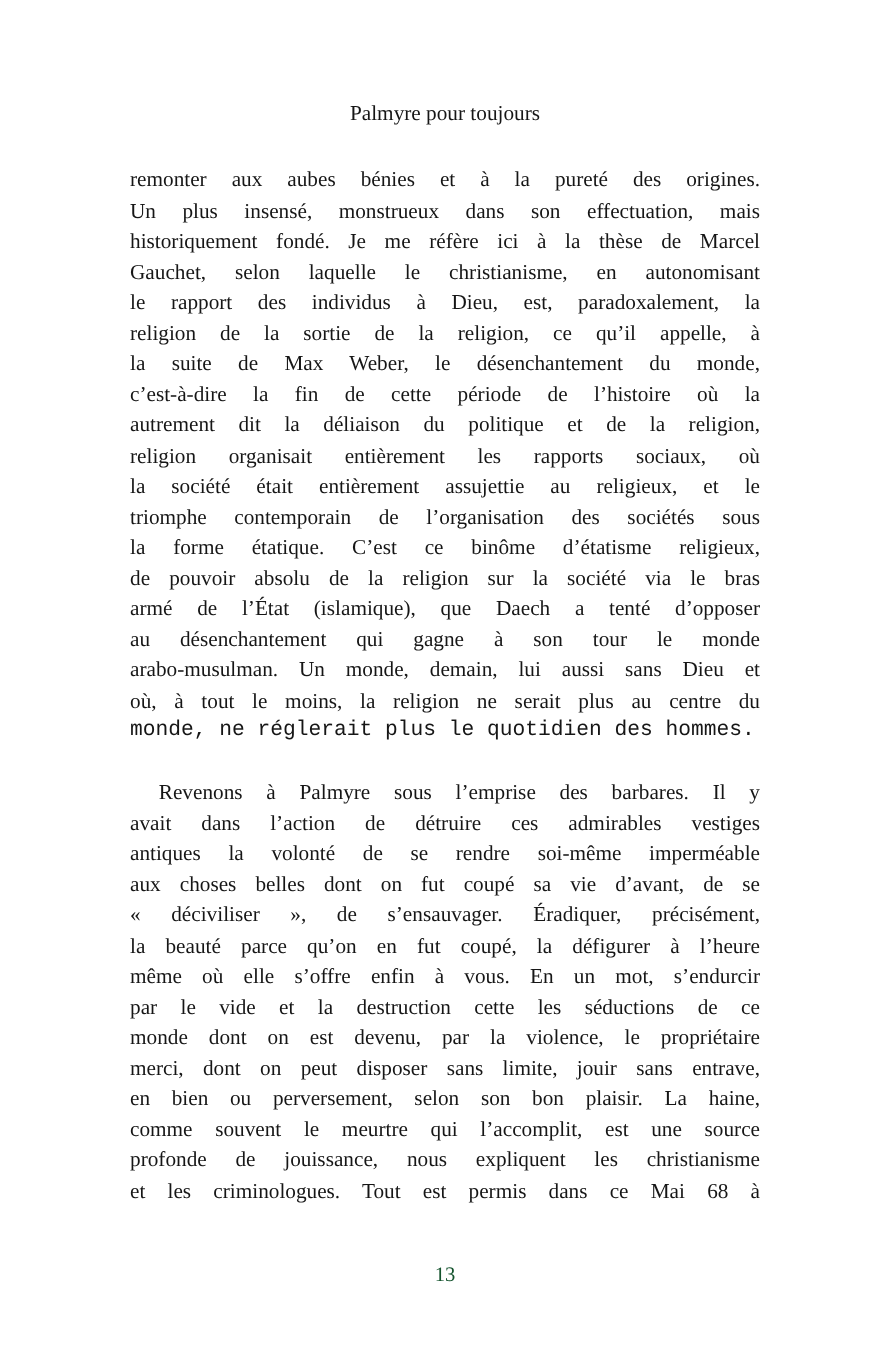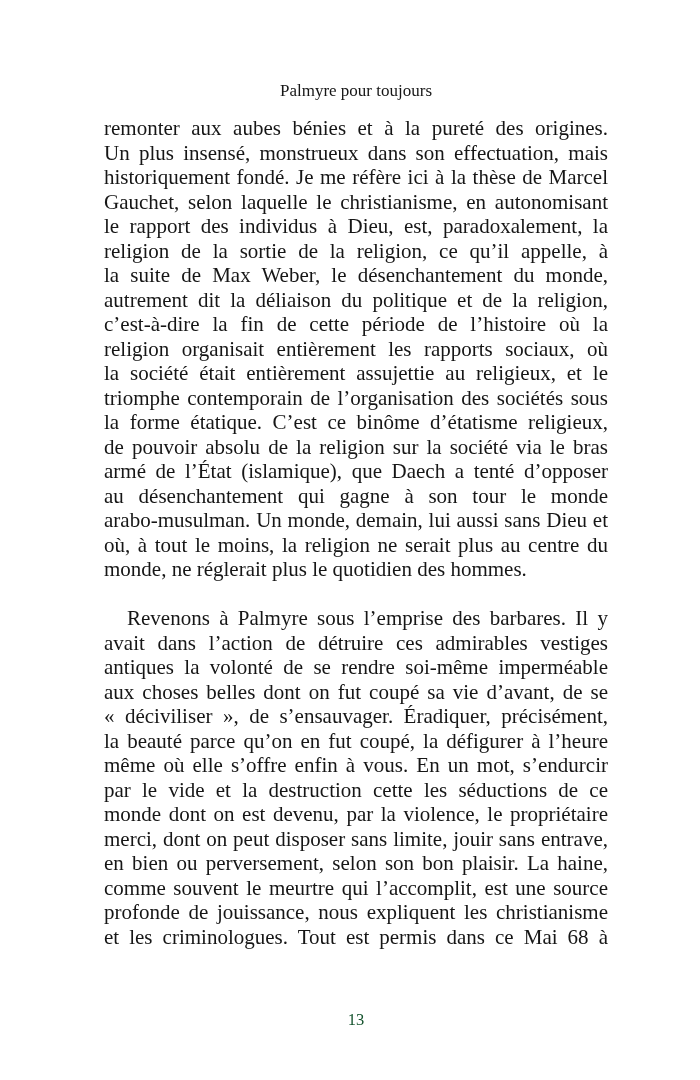--- a/index.html
+++ b/index.html
@@ -22,37 +22,38 @@
     top: 44px;
     left: 104px;
     width: 504px;
     text-align: center;
     font-size: 17px;
     line-height: 20px;
     color: #161616;
   }
   .body-text {
     position: absolute;
-    top: 79px;
+    top: 95px;
     left: 104px;
     width: 504px;
-    font-size: 21px;
+    font-size: 17px;
     line-height: 24.5px;
   }
   .paragraph { margin: 0; padding: 0; }
   .paragraph + .paragraph { margin-top: 24.5px; }
   .line {
     width: 100%;
     text-align: justify;
     text-align-last: justify;
     white-space: normal;
   }
   .line.last-plain {
     text-align: left;
     text-align-last: left;
+    font-family: Liberation Mono, monospace;
   }
   .line.first-indent {
     text-indent: 23px;
   }
   .page-number {
     position: absolute;
     top: 973px;
     left: 104px;
     width: 504px;
     text-align: center;
@@ -71,22 +72,22 @@
   <div class="body-text">
 
     <div class="paragraph">
       <div class="line">remonter aux aubes bénies et à la pureté des origines.</div>
       <div class="line">Un plus insensé, monstrueux dans son effectuation, mais</div>
       <div class="line">historiquement fondé. Je me réfère ici à la thèse de Marcel</div>
       <div class="line">Gauchet, selon laquelle le christianisme, en autonomisant</div>
       <div class="line">le rapport des individus à Dieu, est, paradoxalement, la</div>
       <div class="line">religion de la sortie de la religion, ce qu’il appelle, à</div>
       <div class="line">la suite de Max Weber, le désenchantement du monde,</div>
+      <div class="line">c’est-à-dire la fin de cette période de l’histoire où la</div>
       <div class="line">autrement dit la déliaison du politique et de la religion,</div>
-      <div class="line">c’est-à-dire la fin de cette période de l’histoire où la</div>
       <div class="line">religion organisait entièrement les rapports sociaux, où</div>
       <div class="line">la société était entièrement assujettie au religieux, et le</div>
       <div class="line">triomphe contemporain de l’organisation des sociétés sous</div>
       <div class="line">la forme étatique. C’est ce binôme d’étatisme religieux,</div>
       <div class="line">de pouvoir absolu de la religion sur la société via le bras</div>
       <div class="line">armé de l’État (islamique), que Daech a tenté d’opposer</div>
       <div class="line">au désenchantement qui gagne à son tour le monde</div>
       <div class="line">arabo-musulman. Un monde, demain, lui aussi sans Dieu et</div>
       <div class="line">où, à tout le moins, la religion ne serait plus au centre du</div>
       <div class="line last-plain">monde, ne réglerait plus le quotidien des hommes.</div>

